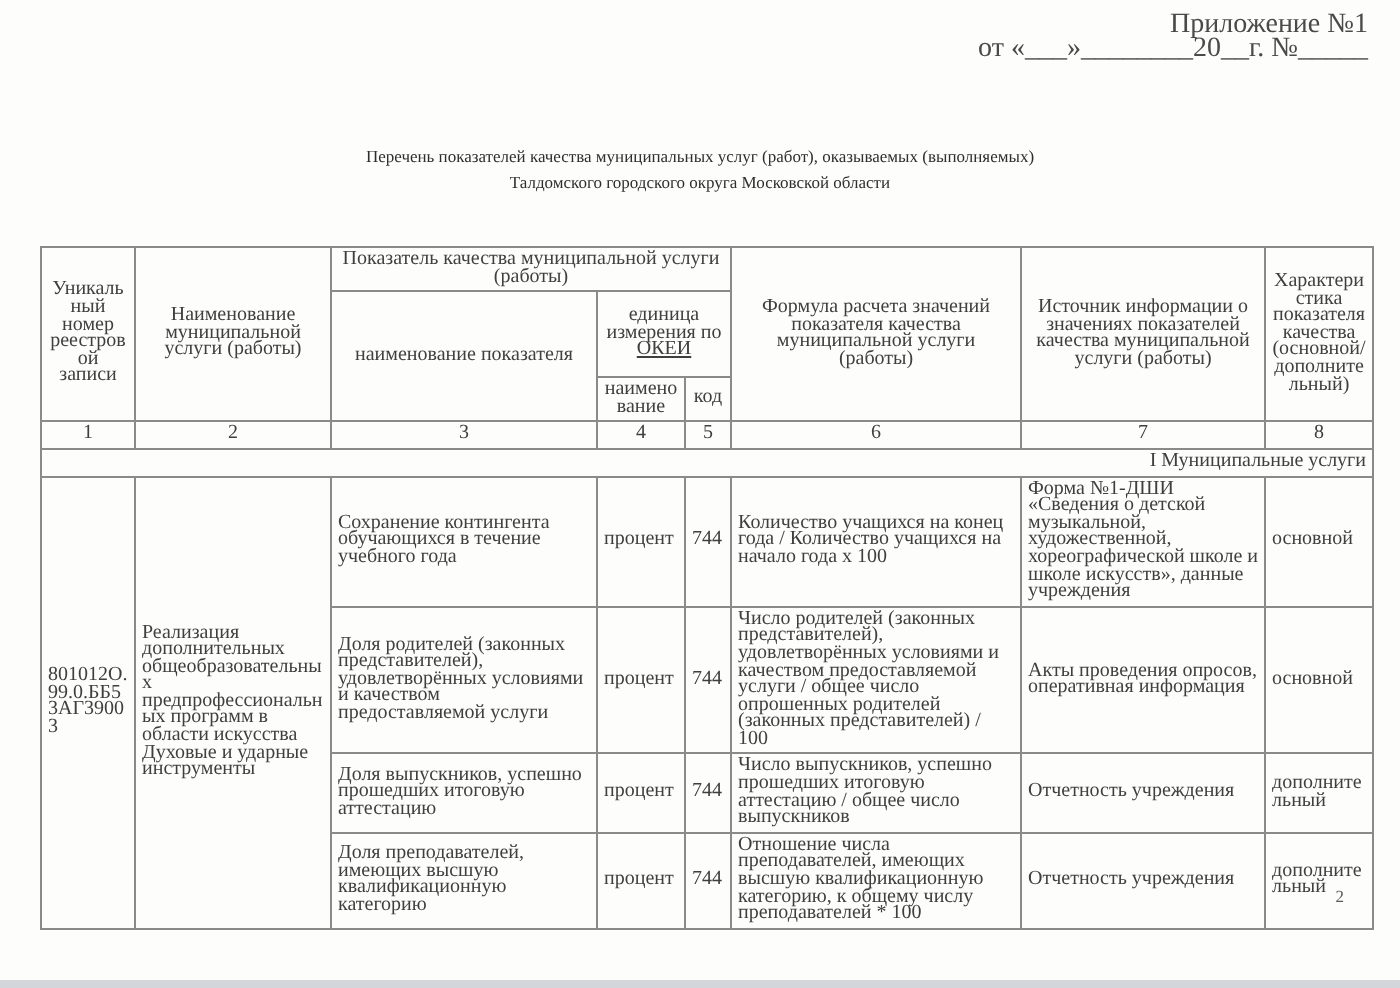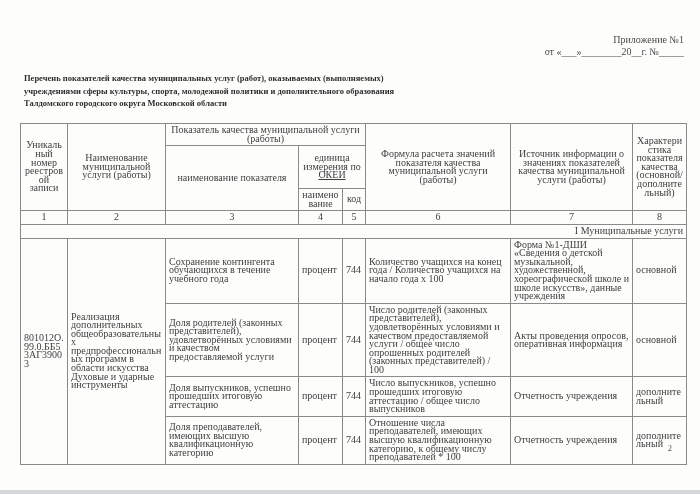--- a/index.html
+++ b/index.html
@@ -5,25 +5,25 @@
   html,body{margin:0;padding:0;}
   body{
     width:700px;height:494px;position:relative;overflow:hidden;
     background:#fdfdfc;
     font-family:"Liberation Serif","DejaVu Serif",serif;
     color:#3b3b3b;
     -webkit-font-smoothing:antialiased;
   }
   .corner{
     position:absolute;top:7px;right:16px;
-    text-align:right;font-size:10px;line-height:12px;color:#4a4a4a;margin-top:27px;
+    text-align:right;font-size:14px;line-height:12px;color:#4a4a4a;
   }
   .title{
-    position:absolute;top:72px;left:24px;right:40px;
-    font-weight:bold;font-size:8.5px;line-height:12.5px;color:#2e2e2e;
+    position:absolute;top:72px;left:40px;right:40px;
+    text-align:center;font-weight:normal;font-size:8.5px;line-height:12.5px;color:#2e2e2e;
   }
   table.doc{
     position:absolute;left:20px;top:123px;width:666px;
     border-collapse:collapse;table-layout:fixed;
   }
   table.doc td,table.doc th{
     border:1px solid #8a8a8a;
     font-size:10px;line-height:8.6px;font-weight:normal;
     padding:2px 3px;vertical-align:middle;
     overflow:hidden;word-wrap:break-word;
@@ -54,21 +54,20 @@
 </head>
 <body>
 
 <div class="corner">
   <div>Приложение №1</div>
   <div>от «___»________20__г. №_____</div>
 </div>
 
 <div class="title">
   <div>Перечень показателей качества муниципальных услуг (работ), оказываемых (выполняемых)</div>
-  <div>учреждениями сферы культуры, спорта, молодежной политики и дополнительного образования</div>
   <div>Талдомского городского округа Московской области</div>
 </div>
 
 <table class="doc">
   <colgroup>
     <col style="width:47px">
       <col style="width:98px">
       <col style="width:133px">
     <col style="width:44px">
       <col style="width:23px">

